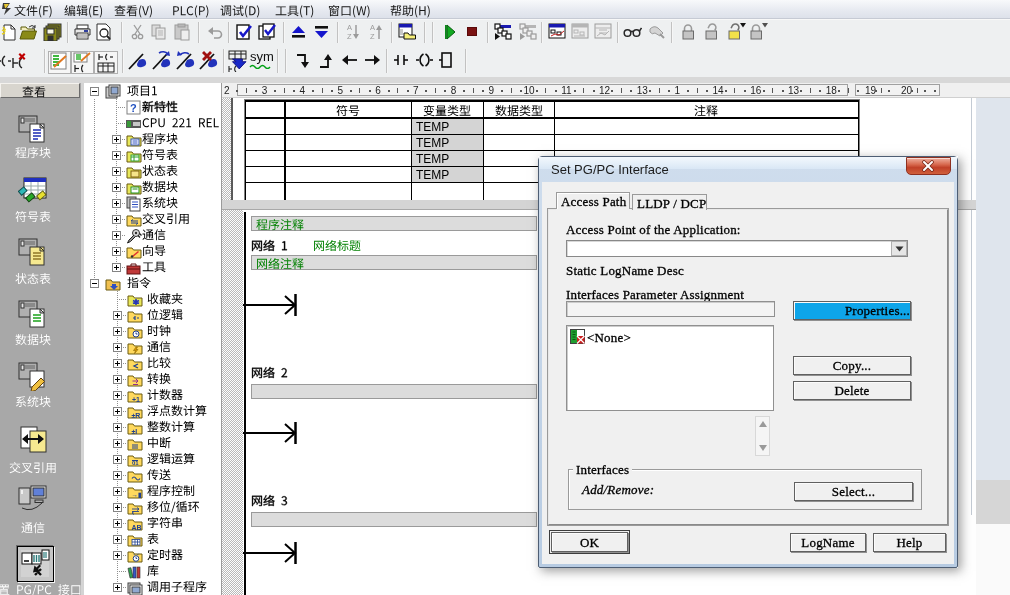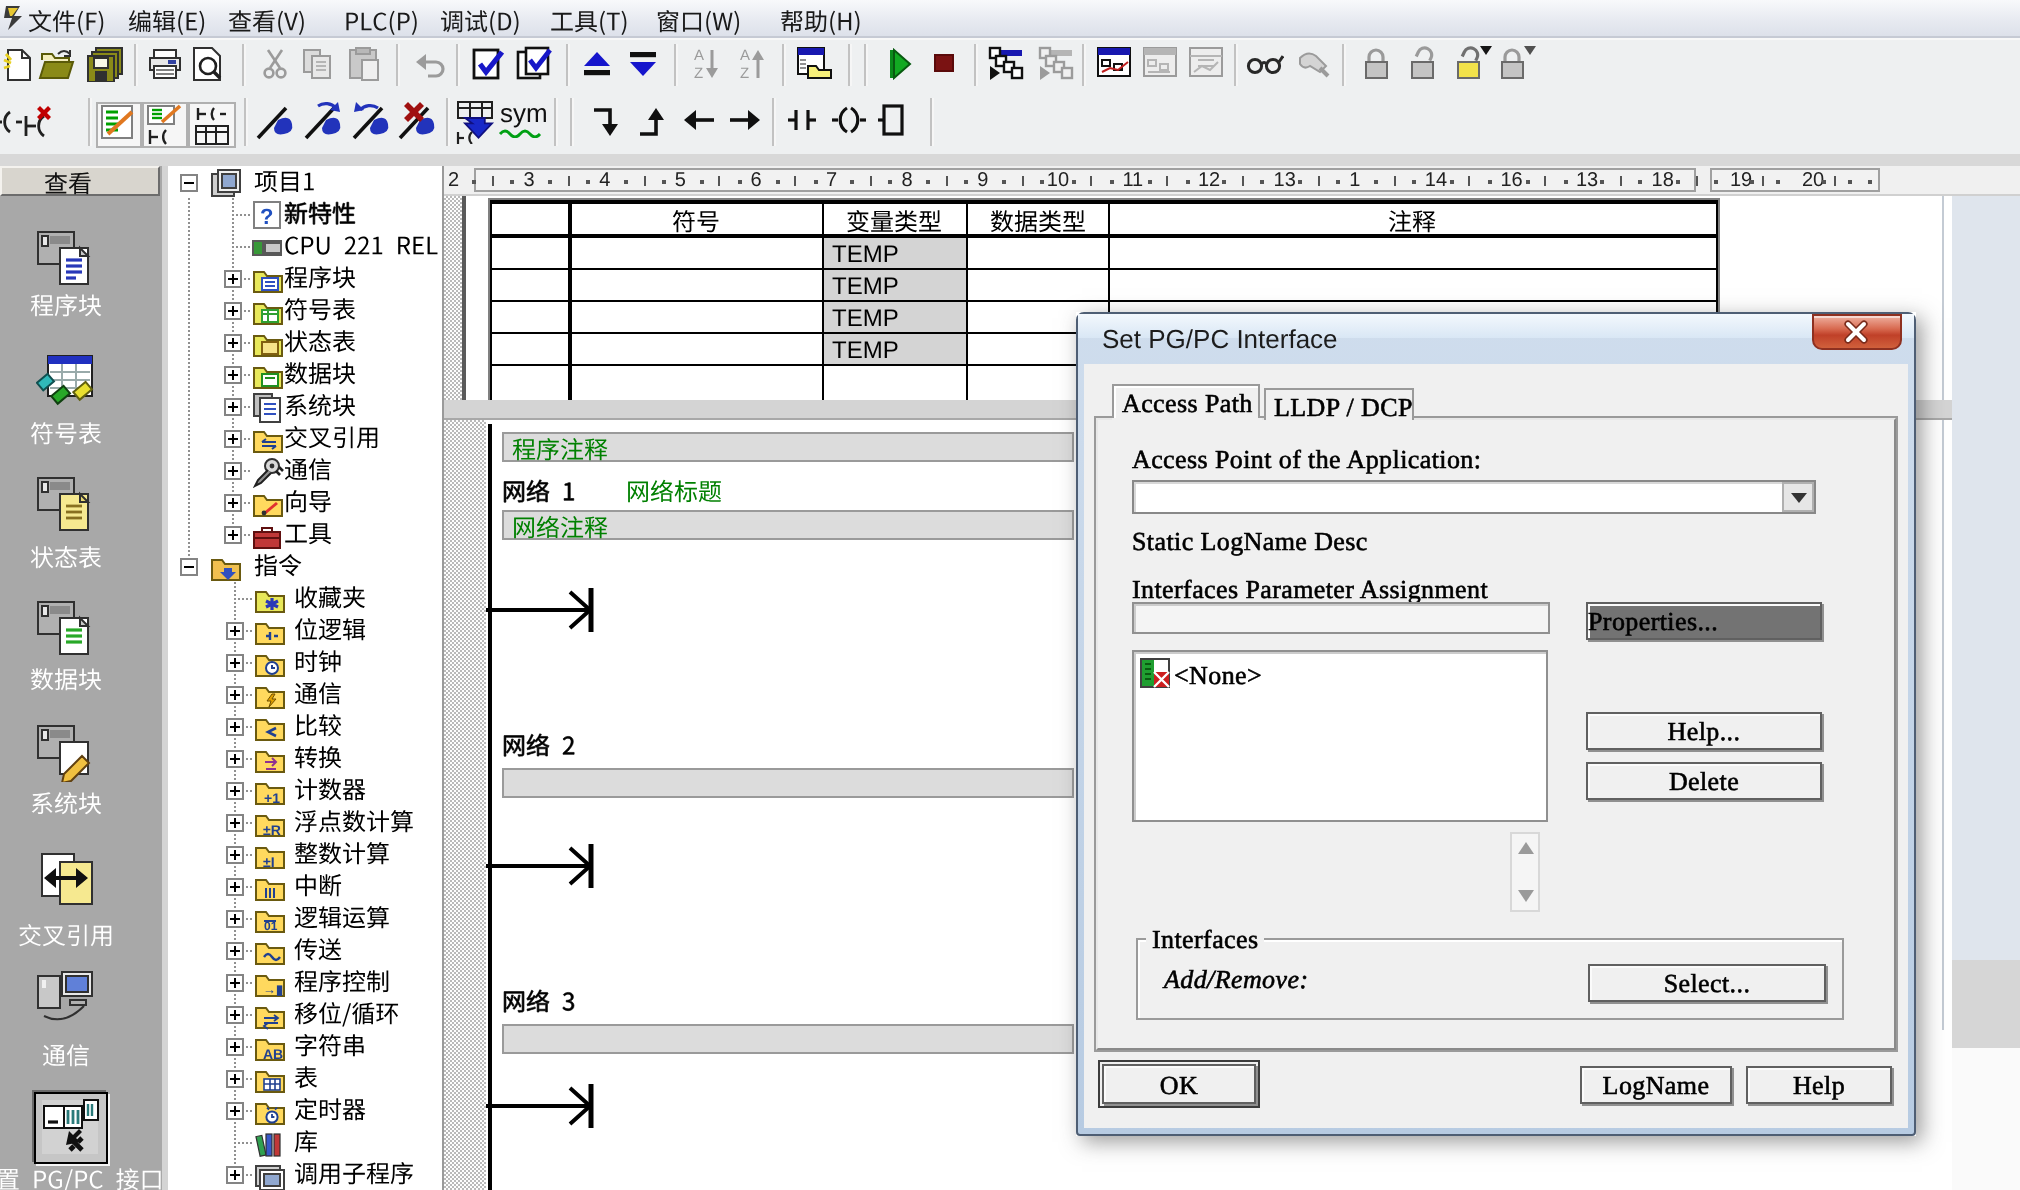--- a/index.html
+++ b/index.html
@@ -1446,22 +1446,22 @@
 <div class="a" style="left:566px;top:300.5px;width:209px;height:16px;background:#f4f4f4;border:1px solid #909090;box-shadow:inset 1px 1px 0 #cccccc"></div>
 <div class="a" style="left:566px;top:325px;width:208px;height:86px;background:#fff;border:1px solid #909090;box-shadow:inset 1px 1px 0 #cccccc"></div>
 <svg class="a" style="left:570px;top:329px" width="15" height="15">
     <rect x="0.5" y="0.5" width="14" height="14" fill="#fff" stroke="#404040"></rect>
     <rect x="1" y="1" width="6" height="13" fill="#1f9e30"></rect>
     <path d="M2.5 3 h3 M2.5 5.5 h3 M2.5 8 h3 M2.5 10.5 h3" stroke="#0a5a10"></path>
     <rect x="7" y="7" width="7.5" height="7.5" fill="#cc1f1f"></rect>
     <path d="M7 7 l7.5 7.5 m0 -7.5 l-7.5 7.5" stroke="#fff" stroke-width="1.2"></path>
   </svg>
 <div class="a" style="left:587px;top:329.5px;font-family:Liberation Serif;font-size:13px;color:#000;letter-spacing:0.2px;white-space:pre;-webkit-text-stroke:0.3px #000;">&lt;None&gt;</div>
-<div class="a" style="left:793px;top:301px;width:118px;height:19px;background:#737373;border:1px solid #606060;box-shadow:1px 1px 0 #909090,inset 1px 1px 0 #fbfbfb;text-align:left;font-family:Liberation Serif;font-size:13px;color:#000;letter-spacing:0.2px;white-space:pre;-webkit-text-stroke:0.3px #000;line-height:18px">Properties...</div>
-<div class="a" style="left:793px;top:356px;width:118px;height:19px;background:#f0f0f0;border:1px solid #606060;box-shadow:1px 1px 0 #909090,inset 1px 1px 0 #fbfbfb;text-align:center;font-family:Liberation Serif;font-size:13px;color:#000;letter-spacing:0.2px;white-space:pre;-webkit-text-stroke:0.3px #000;line-height:18px">Help...</div>
+<div class="a" style="left:793px;top:301px;width:118px;height:19px;background:#0ea5e9;border:1px solid #606060;box-shadow:1px 1px 0 #909090,inset 1px 1px 0 #fbfbfb;text-align:right;font-family:Liberation Serif;font-size:13px;color:#000;letter-spacing:0.2px;white-space:pre;-webkit-text-stroke:0.3px #000;line-height:18px">Properties...</div>
+<div class="a" style="left:793px;top:356px;width:118px;height:19px;background:#f0f0f0;border:1px solid #606060;box-shadow:1px 1px 0 #909090,inset 1px 1px 0 #fbfbfb;text-align:center;font-family:Liberation Serif;font-size:13px;color:#000;letter-spacing:0.2px;white-space:pre;-webkit-text-stroke:0.3px #000;line-height:18px">Copy...</div>
 <div class="a" style="left:793px;top:381px;width:118px;height:19px;background:#f0f0f0;border:1px solid #606060;box-shadow:1px 1px 0 #909090,inset 1px 1px 0 #fbfbfb;text-align:center;font-family:Liberation Serif;font-size:13px;color:#000;letter-spacing:0.2px;white-space:pre;-webkit-text-stroke:0.3px #000;line-height:18px">Delete</div>
 <div class="a" style="left:755px;top:416px;width:15px;height:40px;background:#f5f5f5;border:1px solid #d8d8d8"></div>
 <svg class="a" style="left:759px;top:421px" width="8" height="6">
     <path d="M4 0 L8 6 L0 6 Z" fill="#9a9a9a"></path>
   </svg>
 <svg class="a" style="left:759px;top:445px" width="8" height="6">
     <path d="M0 0 L8 0 L4 6 Z" fill="#9a9a9a"></path>
   </svg>
 <div class="a" style="left:568px;top:469px;width:354px;height:41px;border:1px solid #9a9a9a;box-shadow:inset 1px 1px 0 #fff"></div>
 <div class="a" style="left:573px;top:462px;font-family:Liberation Serif;font-size:13px;color:#000;letter-spacing:0.2px;white-space:pre;-webkit-text-stroke:0.3px #000;background:#f0f0f0;padding:0 3px">Interfaces</div>

